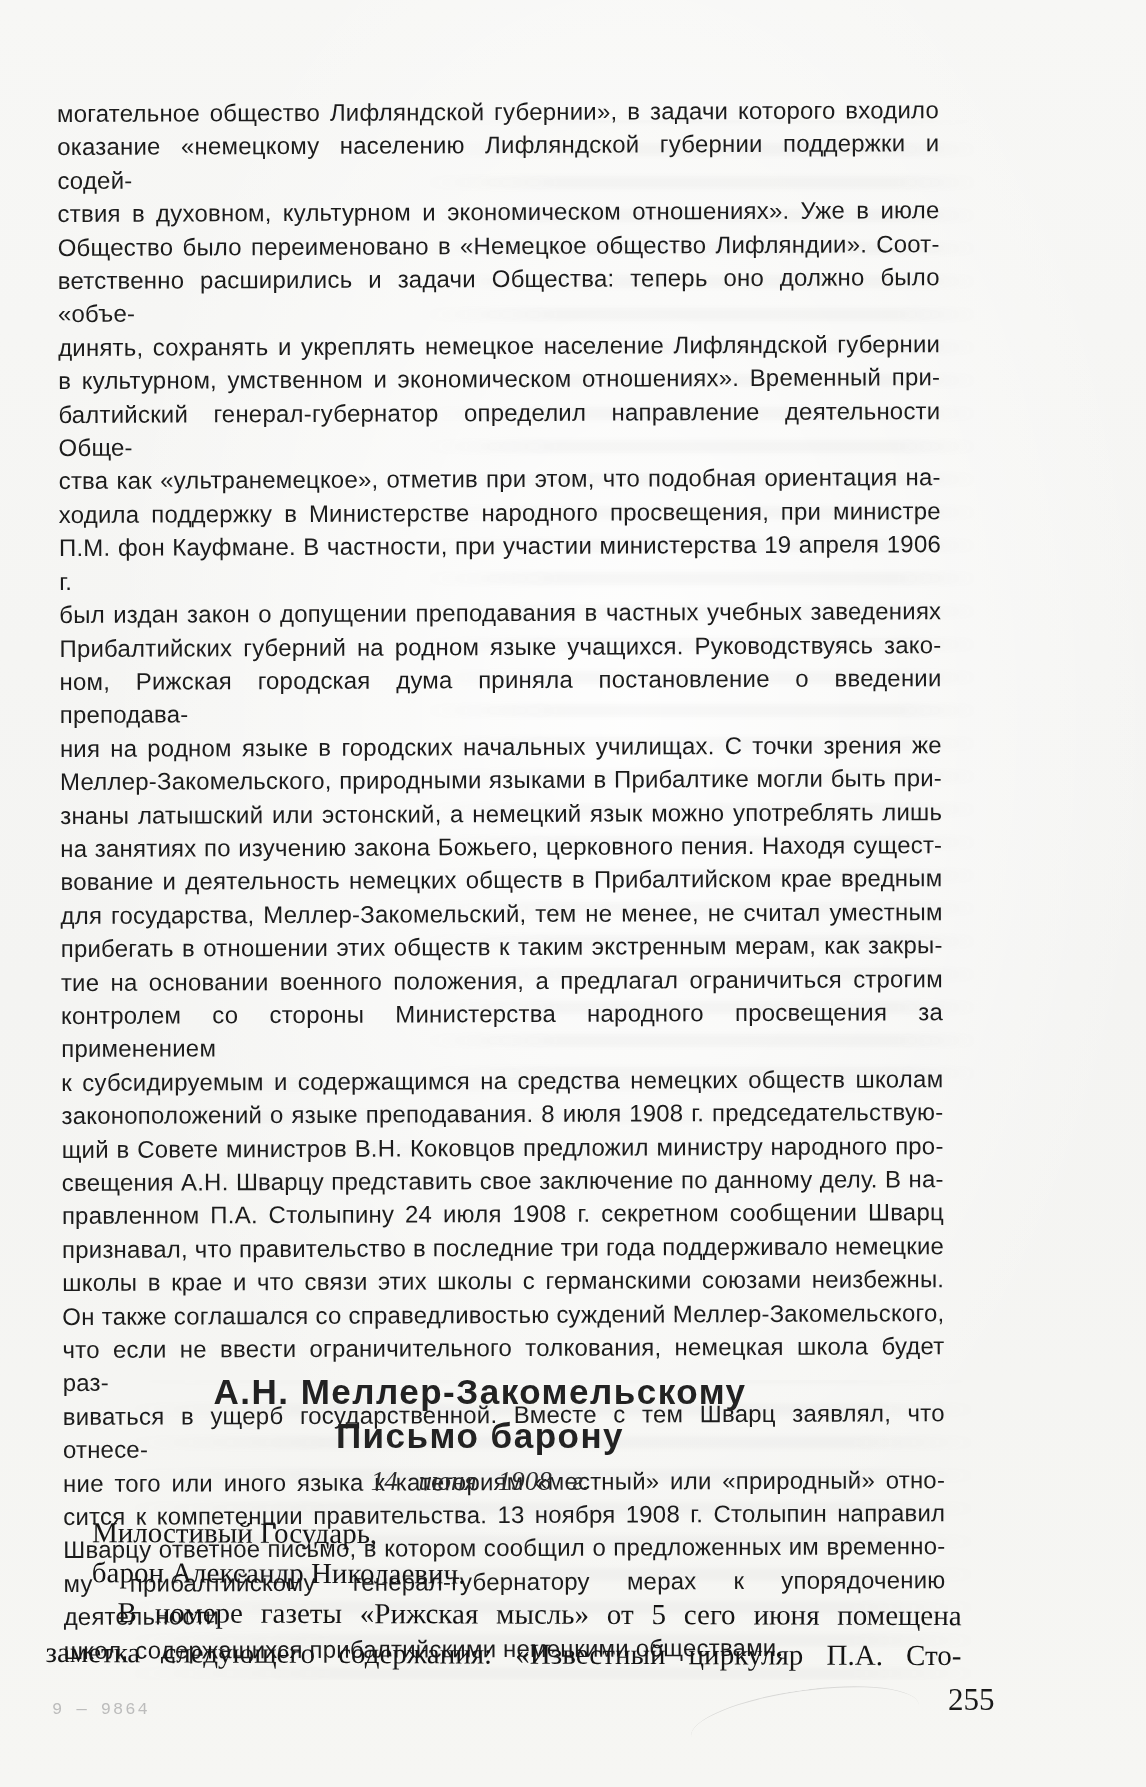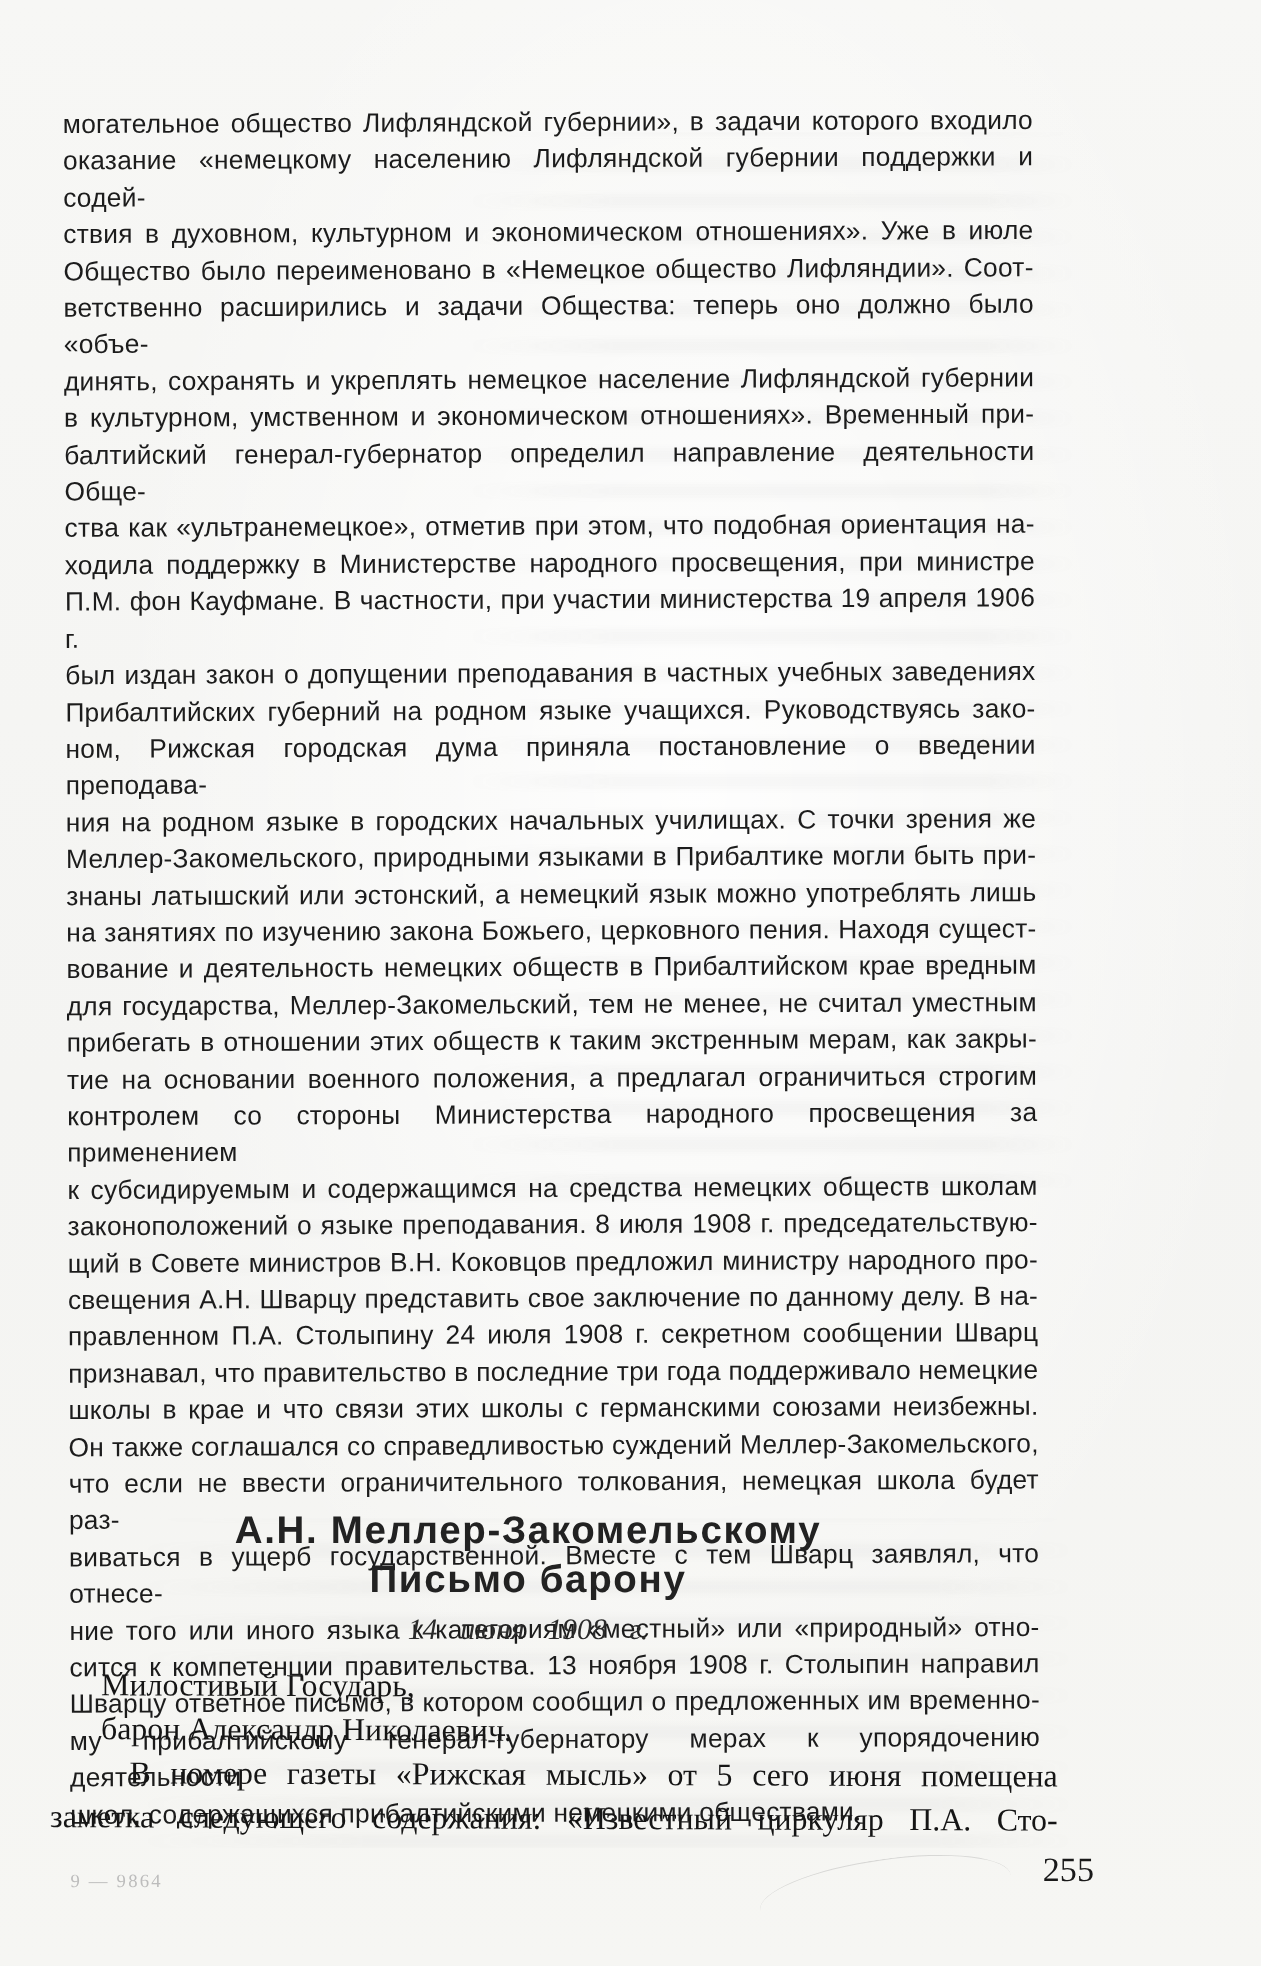--- a/index.html
+++ b/index.html
@@ -96,22 +96,22 @@
   .page-number {
     position: absolute;
     left: 948px; top: 1682px;
     font-family: "Liberation Serif", serif;
     font-weight: normal;
     font-size: 31px;
     color: #1a1a1a;
   }
   .printers-code {
     position: absolute;
-    left: 64px; top: 1700px;
-    font-family: Liberation Serif, serif;
+    left: 52px; top: 1700px;
+    font-family: Liberation Mono, monospace;
     font-size: 17px;
     letter-spacing: 2px;
     color: rgba(140,140,142,0.55);
   }
   
   .scratch {
     position: absolute;
     left: 690px; top: 1690px; width: 230px; height: 60px;
     border-top: 1px solid rgba(160,160,160,0.35);
     border-radius: 50%;

